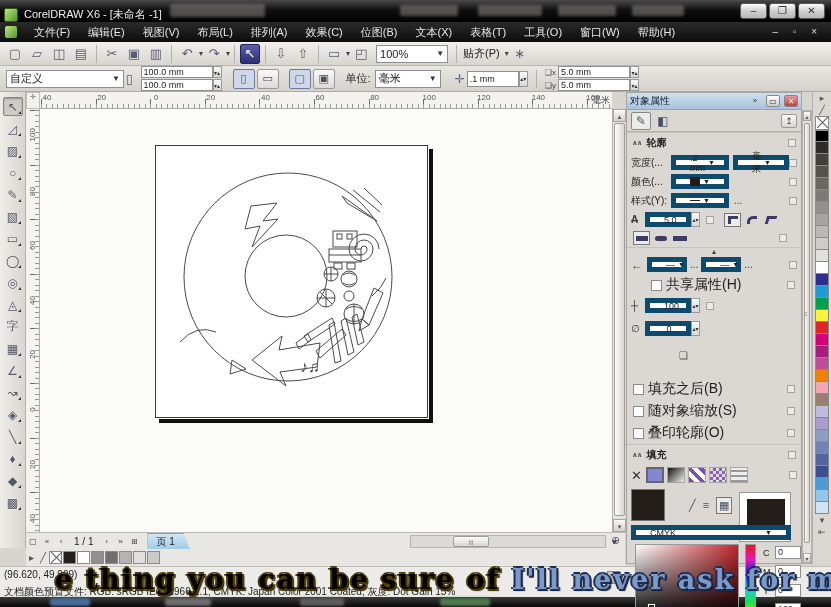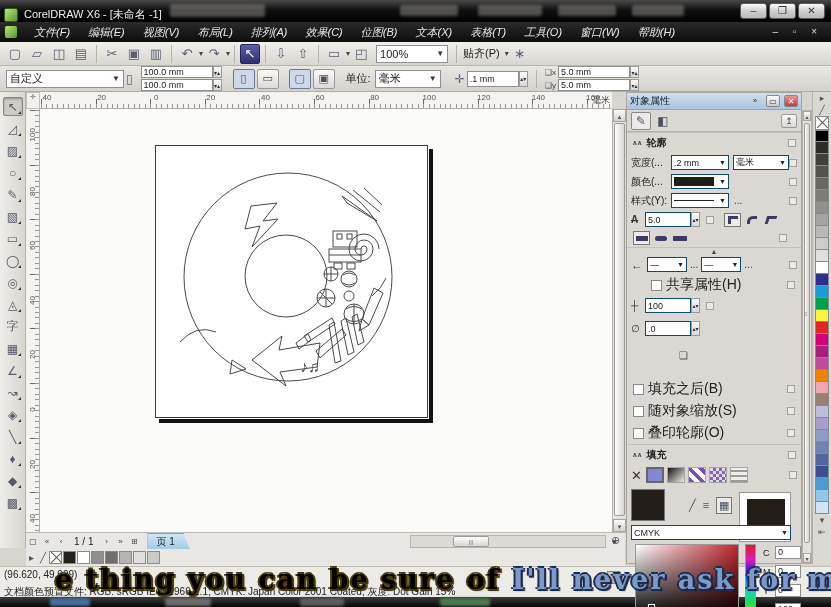--- a/index.html
+++ b/index.html
@@ -138,22 +138,22 @@
   .dtab { width:20px; height:18px; display:flex; align-items:center; justify-content:center; font-size:12px; color:#4a4f64;
     border:1px solid transparent; border-radius:2px; margin-right:2px; }
   .dtab.sel { border-color:#888; background:#ecebe8; }
   #pin-btn { margin-left:auto; width:16px; height:14px; font-size:9px; text-align:center; line-height:13px;
     border:1px solid #999; background:linear-gradient(#fbfbfa,#d9d6d0); border-radius:2px; color:#444; }
   .sec-head { display:flex; align-items:center; padding:3px 5px; font-weight:bold; font-size:10px; color:#222;
     border-top:1px solid #c5c2bc; background:#dbd8d3; }
   .sec-head .chev { font-size:7px; color:#555; margin-right:5px; letter-spacing:-1px; }
   .drow { display:flex; align-items:center; padding:2px 4px; }
   .dlabel { width:40px; font-size:10px; color:#222; }
-  .dcombo { background:#fff; border:1px solid #0c4a6e; height:15px; display:flex; align-items:center;
-    font-size:9px; padding:0 2px; position:relative; }
+  .dcombo { background:#fff; border:5px solid #0c4a6e; height:15px; display:flex; align-items:center;
+    font-size:9px; padding:0 14px; position:relative; }
   .dcombo .caret { margin-left:auto; font-size:7px; padding-left:3px; }
   .mini-chk { width:8px; height:8px; border:1px solid #a5a2a0; background:#eceae6; margin-left:auto; }
   .chkrow { display:flex; align-items:center; padding:2px 6px; font-size:14px; color:#222; }
   .chkbox { width:11px; height:11px; border:1px solid #8a8a8a; background:#fff; margin-right:4px; }
   .corner-btn { width:17px; height:14px; border:1px solid transparent; margin-left:2px; display:flex; align-items:center; justify-content:center; }
   .corner-btn.sel { border-color:#777; background:#ecebe8; }
   .cshape { width:10px; height:8px; border-top:3px solid #3b3b66; border-left:3px solid #3b3b66; }
   .cshape.round { border-top-left-radius:6px; }
   .cshape.bevel { transform:skewX(-18deg); }
   .capshape { width:12px; height:5px; background:#3b3b66; }
@@ -208,21 +208,21 @@
 <div class="redact" style="left:558px;top:5px;width:58px;height:11px;"></div>
 <div class="redact" style="left:632px;top:5px;width:52px;height:11px;"></div>
 <div id="win-controls">
   <div class="winbtn">–</div>
   <div class="winbtn">❐</div>
   <div class="winbtn">✕</div>
 </div>
 
 <div id="menubar">
   <div id="menu-app-icon"></div>
-  <div id="menu-items" style="display: flex; font-style: italic;">
+  <div id="menu-items" style="display: flex;">
       <span class="menu-item">文件(F)</span>
       <span class="menu-item">编辑(E)</span>
       <span class="menu-item">视图(V)</span>
       <span class="menu-item">布局(L)</span>
       <span class="menu-item">排列(A)</span>
       <span class="menu-item">效果(C)</span>
       <span class="menu-item">位图(B)</span>
       <span class="menu-item">文本(X)</span>
       <span class="menu-item">表格(T)</span>
       <span class="menu-item">工具(O)</span>

